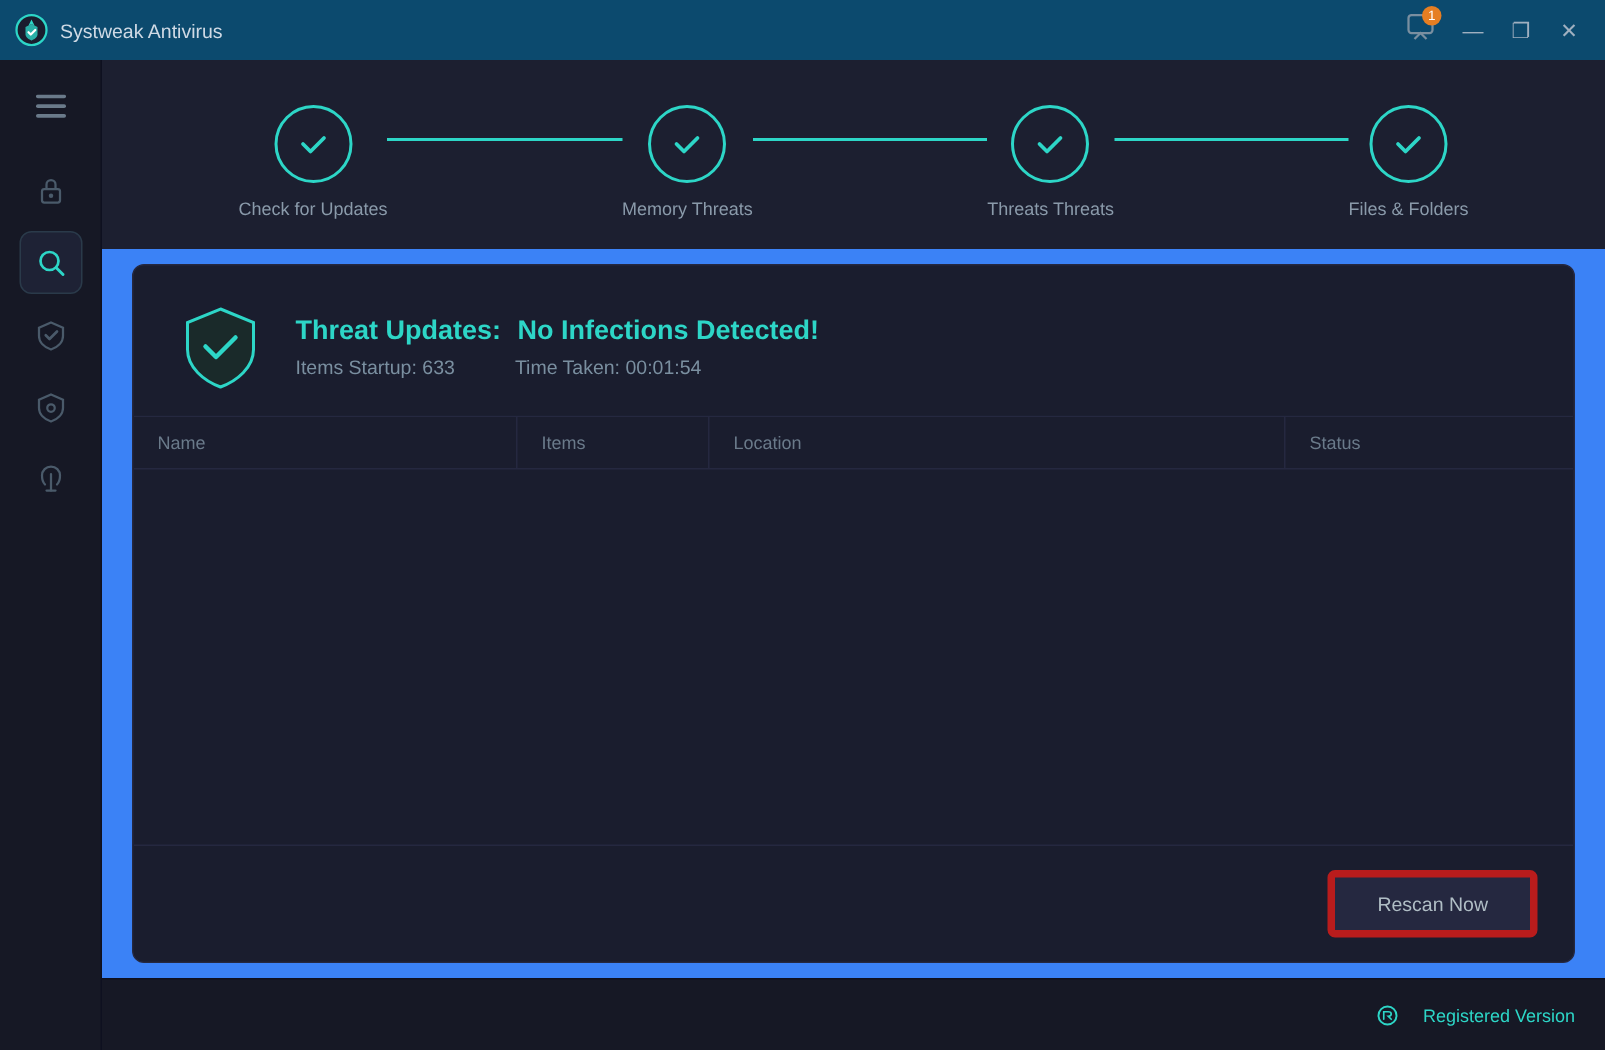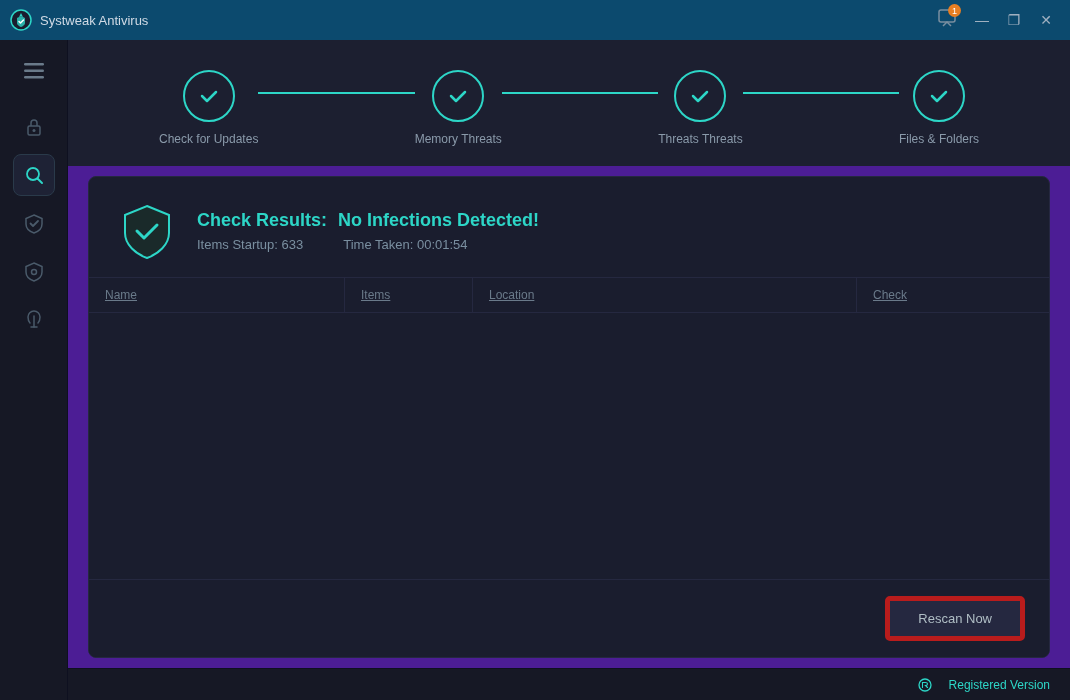--- a/index.html
+++ b/index.html
@@ -115,21 +115,21 @@
       background: #1e2235;
       color: #2dd6c7;
       border: 1px solid #2a3a4a;
     }
 
     
     .content {
       flex: 1;
       display: flex;
       flex-direction: column;
-      background: #4c1d95;
+      background: #3b82f6;
     }
 
     
     .steps-bar {
       padding: 30px 80px 20px;
       display: flex;
       align-items: center;
       justify-content: center;
       background: #1c1f30;
     }
@@ -224,21 +224,20 @@
       border-top: 1px solid #252840;
       border-bottom: 1px solid #252840;
       background: #1a1d2e;
     }
     .table-header-cell {
       padding: 10px 16px;
       font-size: 12px;
       color: #6a7a8a;
       font-weight: 500;
       border-right: 1px solid #252840;
-      text-decoration: underline;
     }
     .table-header-cell:last-child { border-right: none; }
     .table-body {
       min-height: 160px;
     }
 
     
     .panel-footer {
       padding: 16px 24px;
       display: flex;
@@ -252,21 +251,21 @@
       border: 5px solid #b91c1c;
       padding: 10px 28px;
       border-radius: 5px;
       font-size: 13px;
       cursor: pointer;
       transition: background 0.2s;
     }
 
     
     .bottom-bar {
-      height: 32px;
+      height: 48px;
       background: #161825;
       display: flex;
       align-items: center;
       justify-content: flex-end;
       padding: 0 20px;
       border-top: 1px solid #0e1020;
       font-size: 12px;
       color: #2dd6c7;
       gap: 17px;
     }
@@ -396,42 +395,42 @@
 
       <div class="threat-header">
         <div class="shield-icon-wrapper">
           <svg viewBox="0 0 60 60" fill="none" xmlns="http://www.w3.org/2000/svg">
             <path d="M30 5 L52 14 L52 32 C52 44 41 53 30 57 C19 53 8 44 8 32 L8 14 Z" fill="#1a2a2a" stroke="#2dd6c7" stroke-width="2"></path>
             <path d="M20 30 L27 37 L40 24" stroke="#2dd6c7" stroke-width="3" stroke-linecap="round" stroke-linejoin="round"></path>
           </svg>
         </div>
         <div class="threat-info">
           <div class="threat-title">
-            <span>Check Results:</span>
+            <span>Threat Updates:</span>
             <span style="color: rgb(45, 214, 199); margin-left: 6px;">No Infections Detected!</span>
           </div>
           <div class="threat-stats">
             <span>
               <span>Items Startup:</span>
               <span>633</span>
             </span>
             <span>
               <span>Time Taken:</span>
               <span>00:01:54</span>
             </span>
           </div>
         </div>
       </div>
 
       <div class="results-table">
         <div class="table-header">
           <div class="table-header-cell">Name</div>
           <div class="table-header-cell">Items</div>
           <div class="table-header-cell">Location</div>
-          <div class="table-header-cell">Check</div>
+          <div class="table-header-cell">Status</div>
         </div>
         <div class="table-body"></div>
       </div>
 
       <div class="panel-footer">
         <button class="rescan-btn">Rescan Now</button>
       </div>
     </div>
 
     <div class="bottom-bar">

